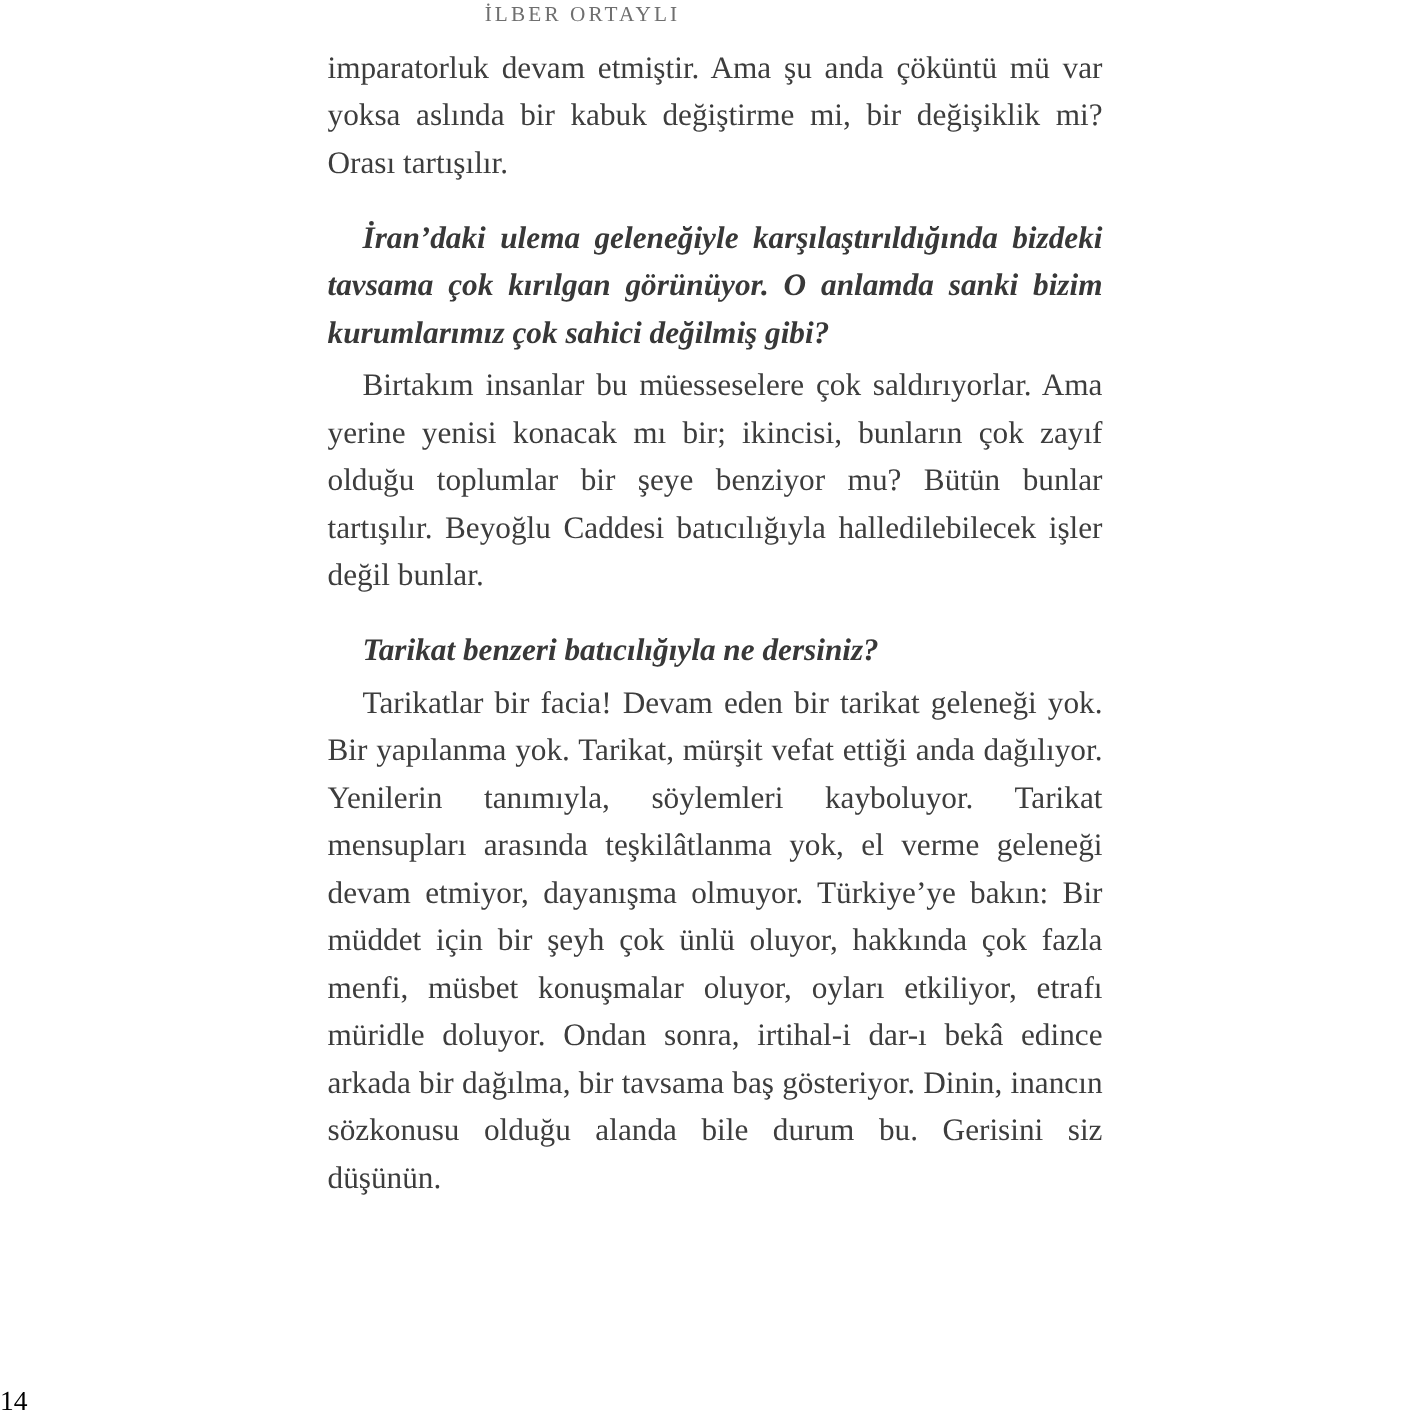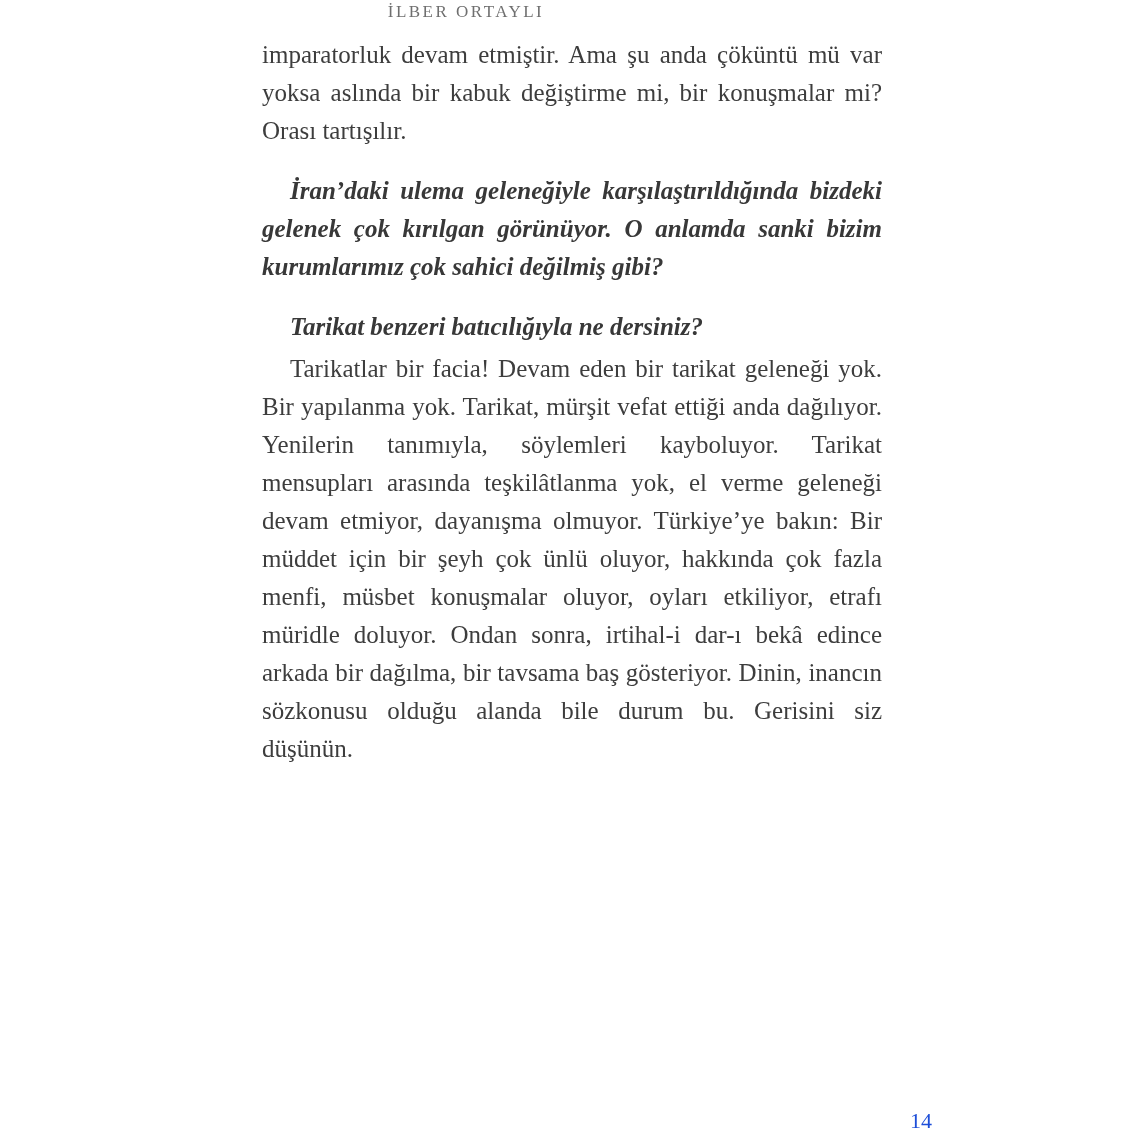--- a/index.html
+++ b/index.html
@@ -53,32 +53,33 @@
     text-indent: 28px;
     margin-top: 22px;
     margin-bottom: 4px;
     color: #383838;
   }
   .page-number {
     position: absolute;
     top: 1108px;
     left: 0;
     width: 100%;
-    text-align: right;
+    text-align: left;
     font-size: 22px;
-    color: #1d4ed8;
+    color: #000000;
   }
 </style>
 </head>
 <body>
 
 <div class="book-page">
   <div class="running-header">İLBER ORTAYLI</div>
 
   <div class="page-text">
-      <p class="body">imparatorluk devam etmiştir. Ama şu anda çöküntü mü var yoksa aslında bir kabuk değiştirme mi, bir konuşmalar mi? Orası tartışılır.</p>
-      <p class="question indent">İran’daki ulema geleneğiyle karşılaştırıldığında bizdeki gelenek çok kırılgan görünüyor. O anlamda sanki bizim kurumlarımız çok sahici değilmiş gibi?</p>
+      <p class="body">imparatorluk devam etmiştir. Ama şu anda çöküntü mü var yoksa aslında bir kabuk değiştirme mi, bir değişiklik mi? Orası tartışılır.</p>
+      <p class="question indent">İran’daki ulema geleneğiyle karşılaştırıldığında bizdeki tavsama çok kırılgan görünüyor. O anlamda sanki bizim kurumlarımız çok sahici değilmiş gibi?</p>
+      <p class="body indent">Birtakım insanlar bu müesseselere çok saldırıyorlar. Ama yerine yenisi konacak mı bir; ikincisi, bunların çok zayıf olduğu toplumlar bir şeye benziyor mu? Bütün bunlar tartışılır. Beyoğlu Caddesi batıcılığıyla halledilebilecek işler değil bunlar.</p>
       <p class="question indent">Tarikat benzeri batıcılığıyla ne dersiniz?</p>
       <p class="body indent">Tarikatlar bir facia! Devam eden bir tarikat geleneği yok. Bir yapılanma yok. Tarikat, mürşit vefat ettiği anda dağılıyor. Yenilerin tanımıyla, söylemleri kayboluyor. Tarikat mensupları arasında teşkilâtlanma yok, el verme geleneği devam etmiyor, dayanışma olmuyor. Türkiye’ye bakın: Bir müddet için bir şeyh çok ünlü oluyor, hakkında çok fazla menfi, müsbet konuşmalar oluyor, oyları etkiliyor, etrafı müridle doluyor. Ondan sonra, irtihal-i dar-ı bekâ edince arkada bir dağılma, bir tavsama baş gösteriyor. Dinin, inancın sözkonusu olduğu alanda bile durum bu. Gerisini siz düşünün.</p>
     </div>
 
   <div class="page-number">14</div>
 </div>
 
 </body></html>

